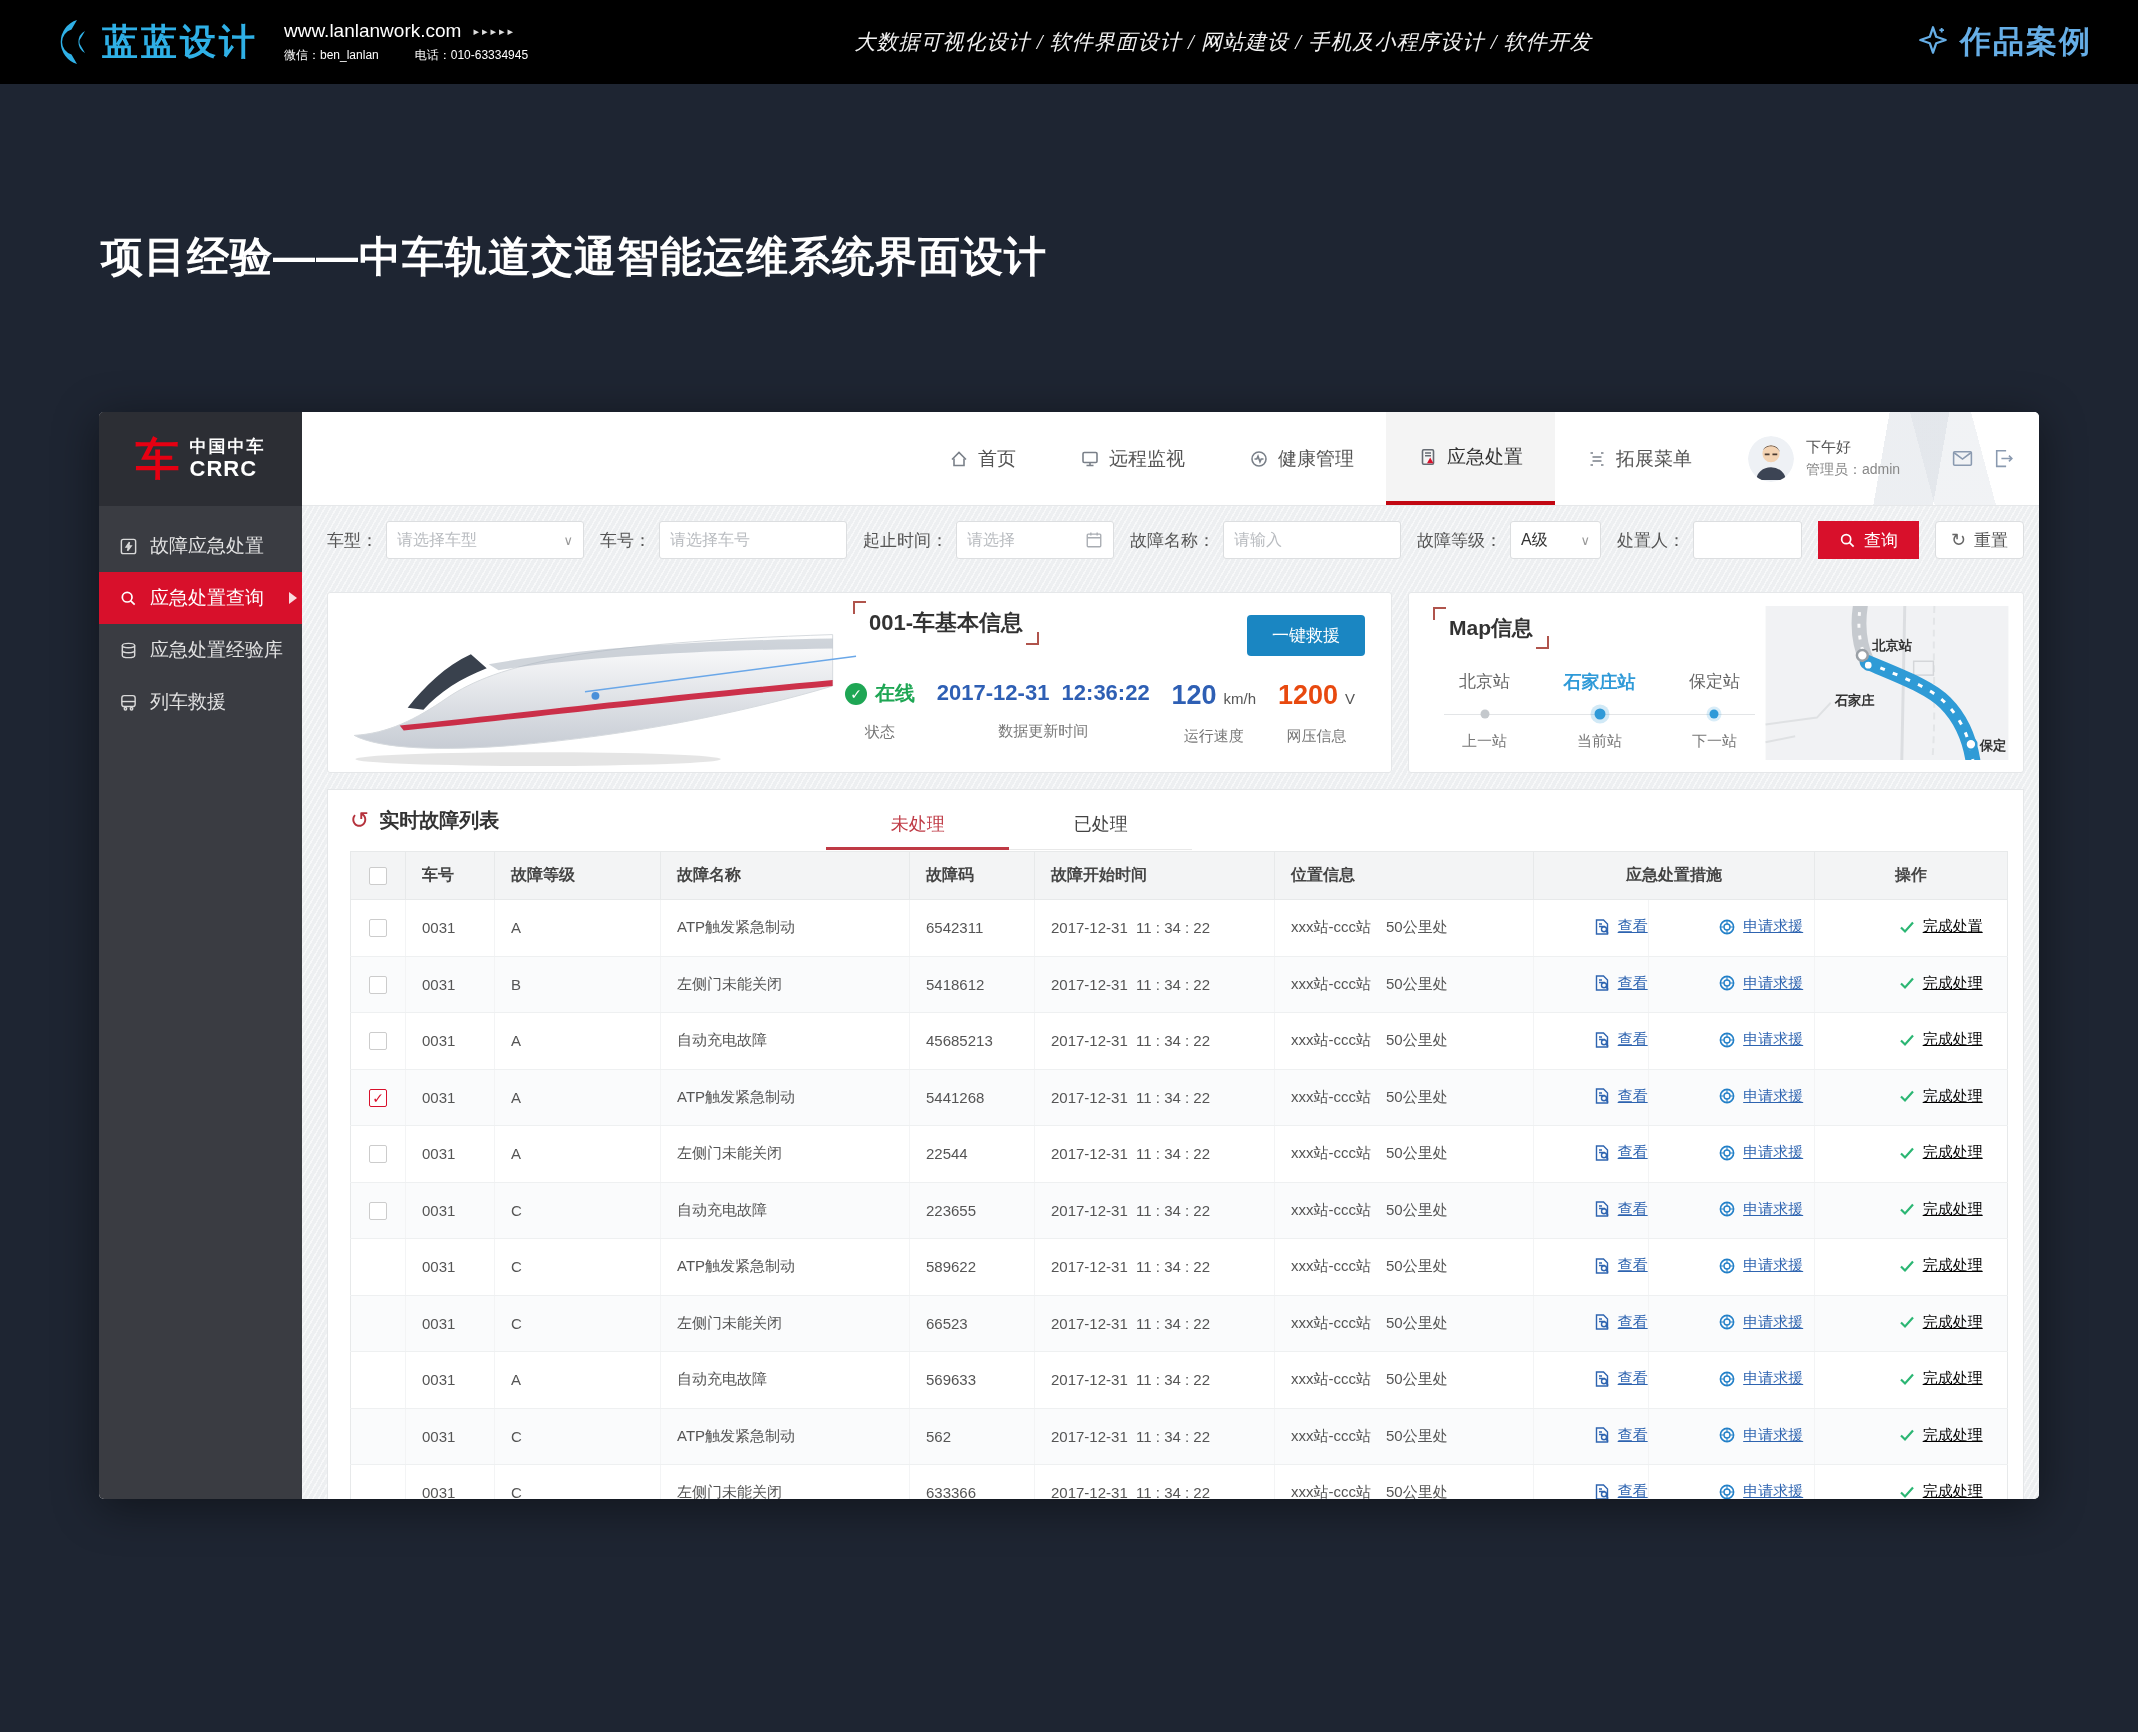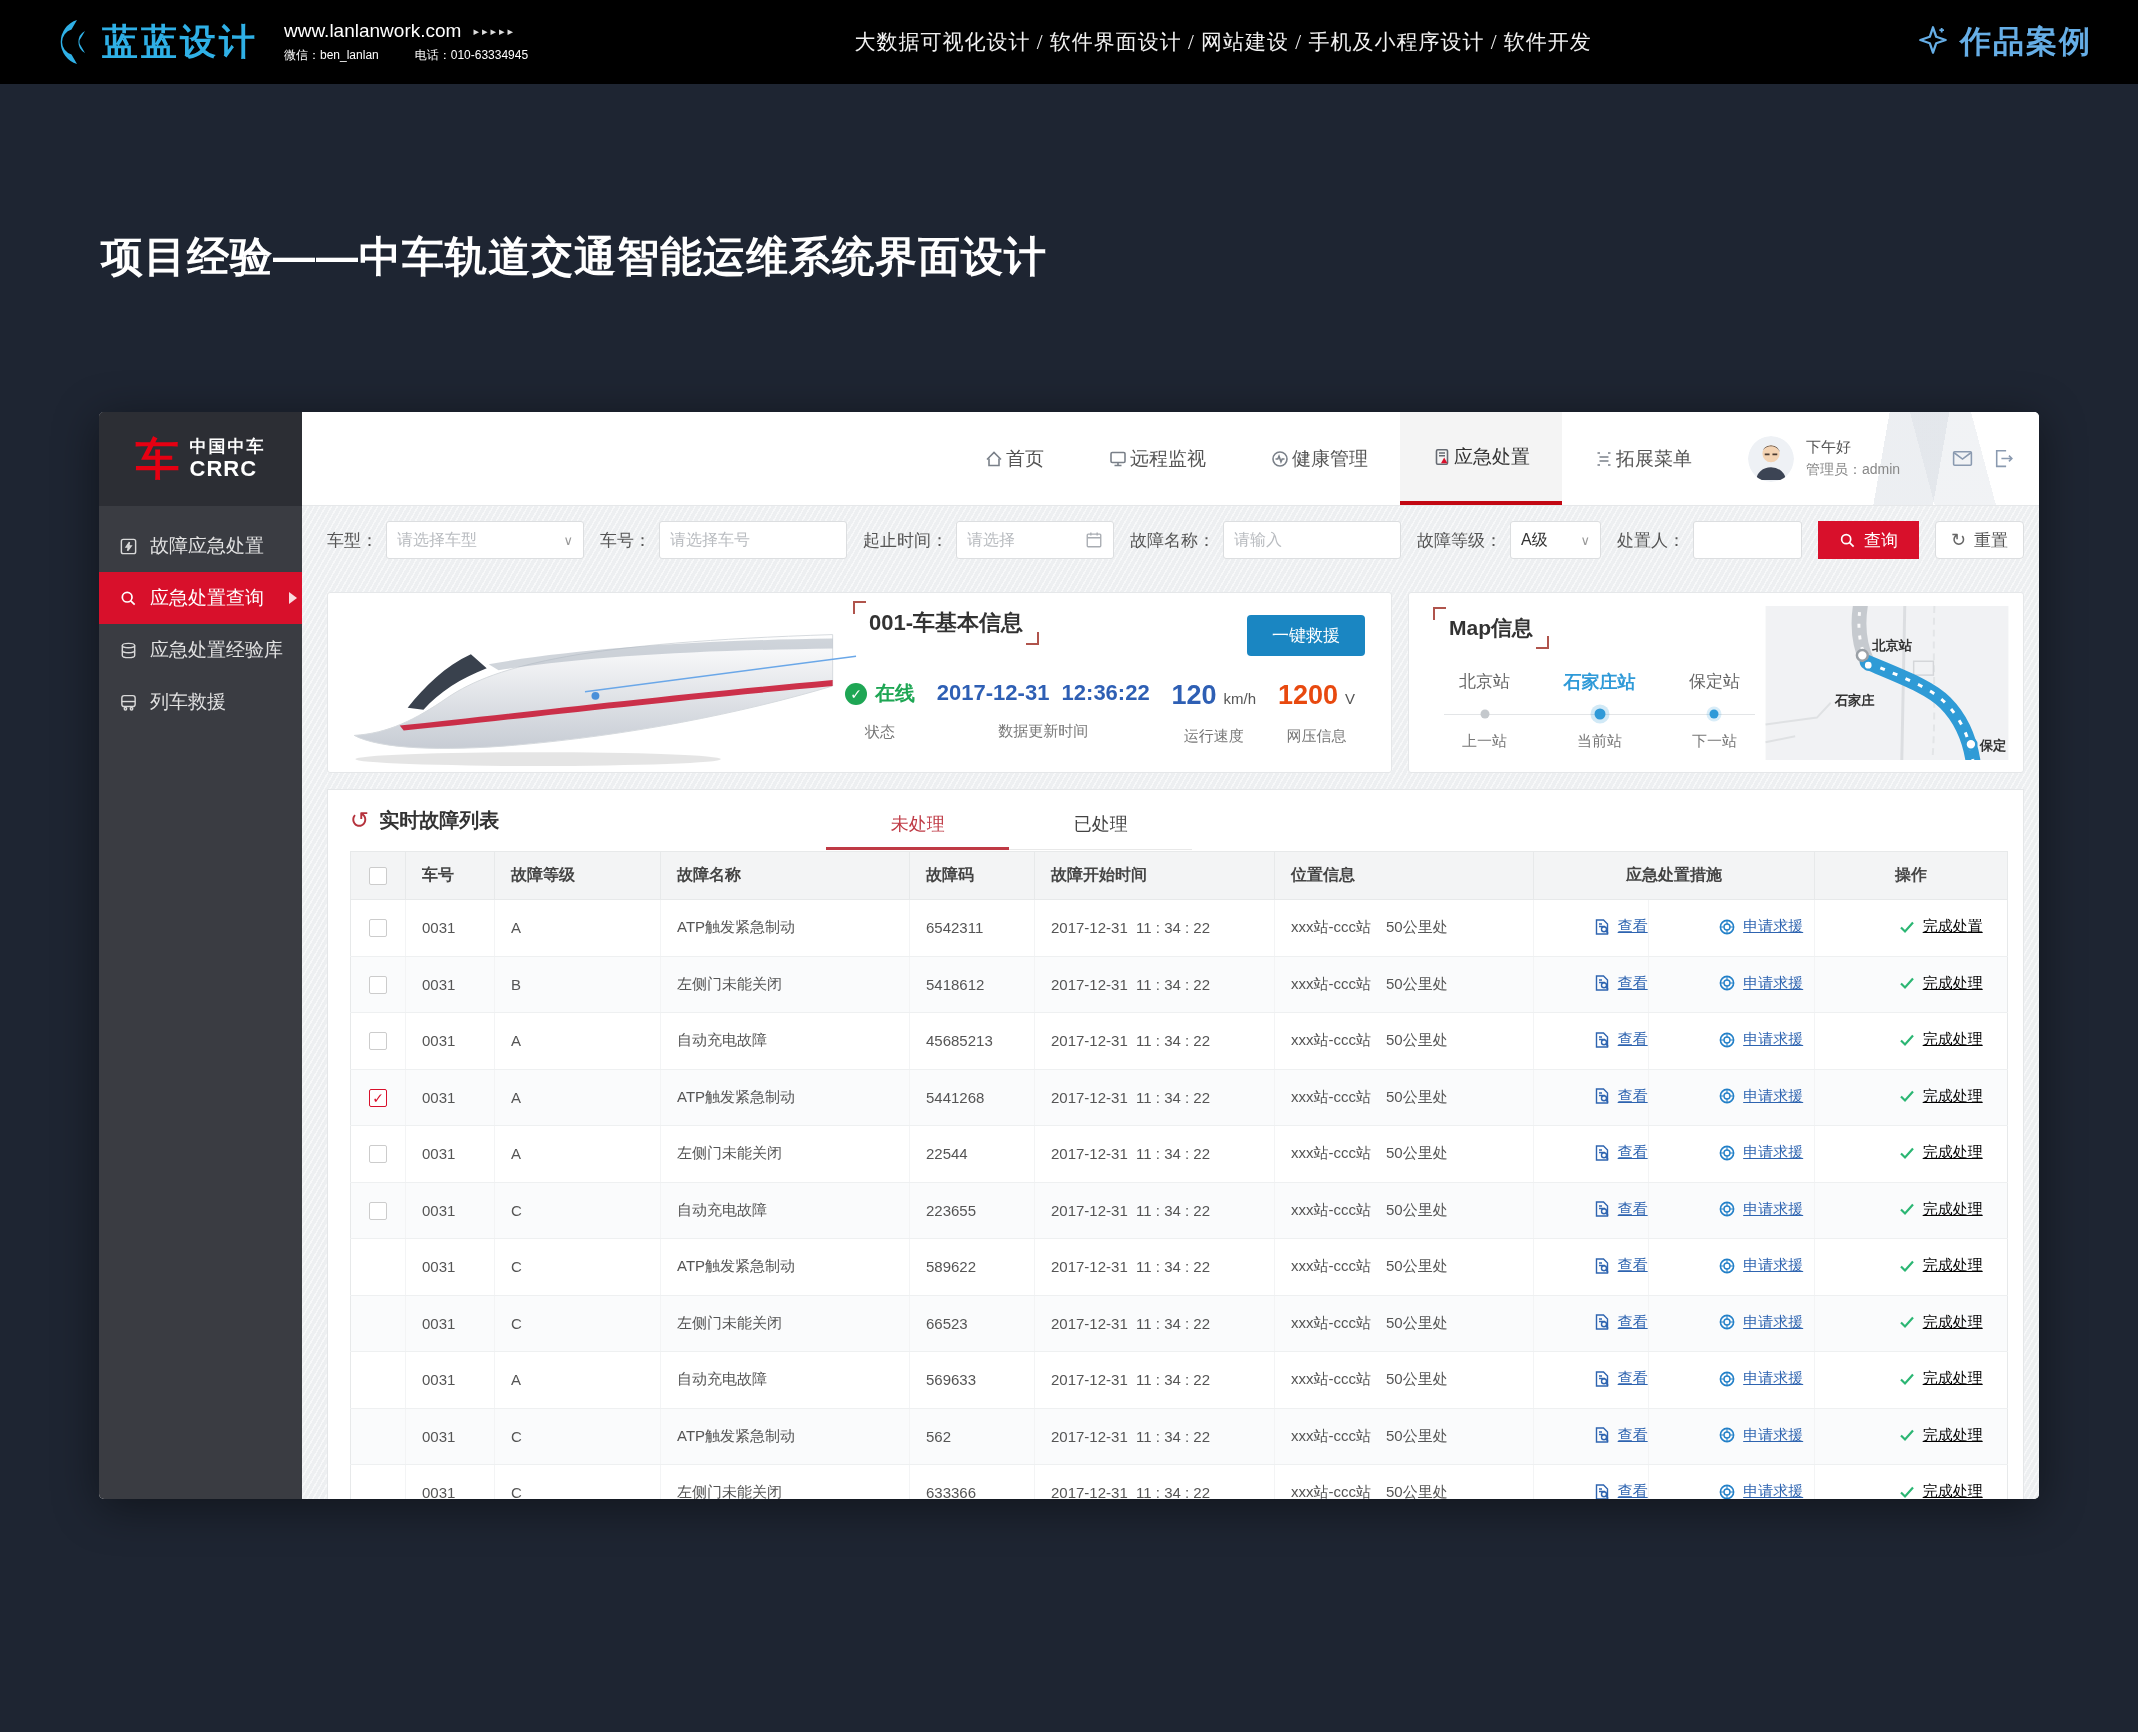--- a/index.html
+++ b/index.html
@@ -7,21 +7,21 @@
 body{background:#1e2532;font-family:"Liberation Sans","DejaVu Sans",sans-serif;overflow:hidden;position:relative}
 
 
 .banner{height:84px;background:#000;display:flex;align-items:center;padding:0 46px}
 .logo-mark{flex:none;display:flex}
 .logo-text{color:#2fb0e6;font-size:36px;font-weight:700;letter-spacing:3px;margin-left:12px}
 .banner-contact{margin-left:26px;display:flex;flex-direction:column;gap:5px;color:#fff}
 .site-row{display:flex;align-items:center;gap:12px;font-size:19px}
 .arrows{font-size:11px;letter-spacing:3px;color:#ddd}
 .wechat-row{display:flex;gap:36px;font-size:12px}
-.banner-services{margin-left:auto;margin-right:auto;font-family:"Liberation Serif","DejaVu Serif",serif;font-size:21px;color:#f2f2f2;letter-spacing:1px}
+.banner-services{margin-left:auto;margin-right:auto;font-family:"Liberation Serif","DejaVu Serif",serif;font-style:italic;font-size:21px;color:#f2f2f2;letter-spacing:1px}
 .banner-right{display:flex;align-items:center;gap:12px}
 .portfolio-label{color:#66aee6;font-size:31px;font-weight:700;letter-spacing:2px}
 
 
 .page-title{color:#fff;font-size:42px;font-weight:700;margin:145px 0 0 101px;letter-spacing:1px}
 
 
 .app{margin:127px 99px 0;width:1940px;height:1087px;display:flex;border-radius:5px;overflow:hidden;box-shadow:0 8px 46px rgba(0,0,0,.45);background:#fff}
 
 
@@ -34,21 +34,21 @@
 .side-nav{padding-top:14px}
 .side-item{height:52px;display:flex;align-items:center;gap:12px;padding-left:20px;color:#e2e2e2;font-size:19px;position:relative}
 .side-item.active{background:#d8102b;color:#fff}
 .side-item.active::after{content:"";position:absolute;right:5px;top:50%;transform:translateY(-50%);border-left:8px solid rgba(255,255,255,.85);border-top:6px solid transparent;border-bottom:6px solid transparent}
 
 
 .main{flex:1;display:flex;flex-direction:column;min-width:0}
 .topbar{height:94px;flex:none;background:#fff;border-bottom:1px solid #e6e8ea;display:flex;align-items:stretch}
 .app-title{font-size:25px;color:#333;display:flex;align-items:center;padding-left:26px;width:426px;flex:none}
 .top-nav{display:flex;margin-left:auto}
-.tab{display:flex;align-items:center;gap:2px;padding:0 32px;font-size:19px;color:#555}
+.tab{display:flex;align-items:center;gap:9px;padding:0 32px;font-size:19px;color:#555}
 .tab.active{background:#f4f4f4;border-bottom:4px solid #c20712;color:#333}
 .user-box{width:315px;flex:none;display:flex;align-items:center;gap:12px;padding:0 24px;background-image:linear-gradient(100deg,transparent 50%,rgba(208,214,222,.40) 50%,rgba(208,214,222,.40) 68%,transparent 68%),linear-gradient(75deg,transparent 62%,rgba(208,214,222,.30) 62%,rgba(208,214,222,.30) 80%,transparent 80%)}
 .avatar{width:46px;height:46px;border-radius:50%;overflow:hidden;flex:none}
 .user-texts{display:flex;flex-direction:column;gap:4px}
 .greet{font-size:15px;color:#555}
 .role{font-size:14px;color:#888}
 .user-icons{margin-left:auto;display:flex;gap:18px;align-items:center}
 
 
 .content{flex:1;padding:12px 15px 0 25px;background-color:#edeff1;background-image:repeating-linear-gradient(120deg,rgba(255,255,255,.55) 0 1.5px,transparent 1.5px 5px)}

